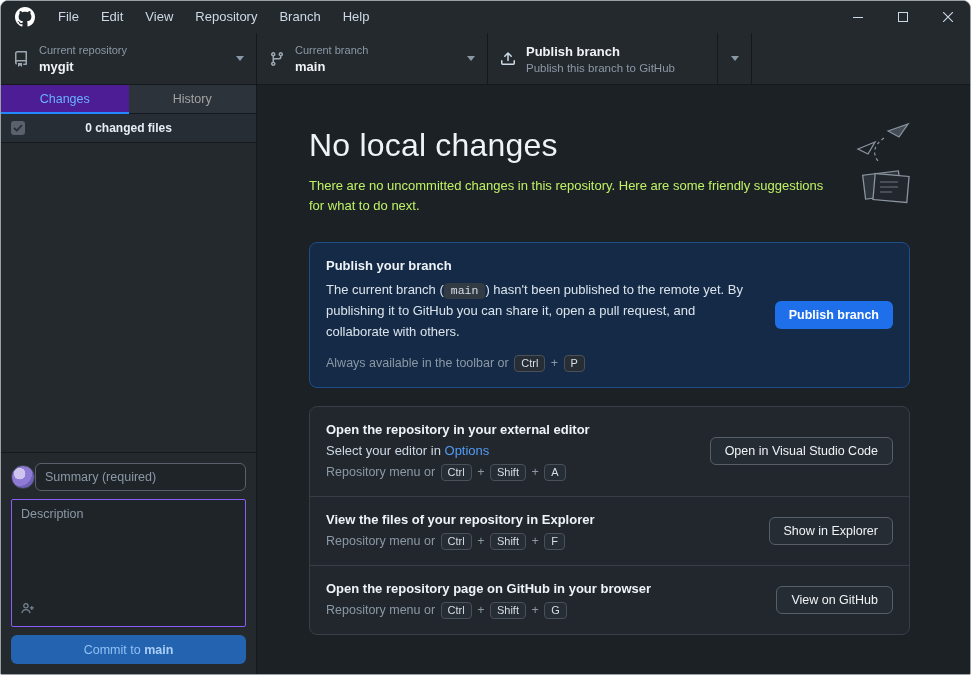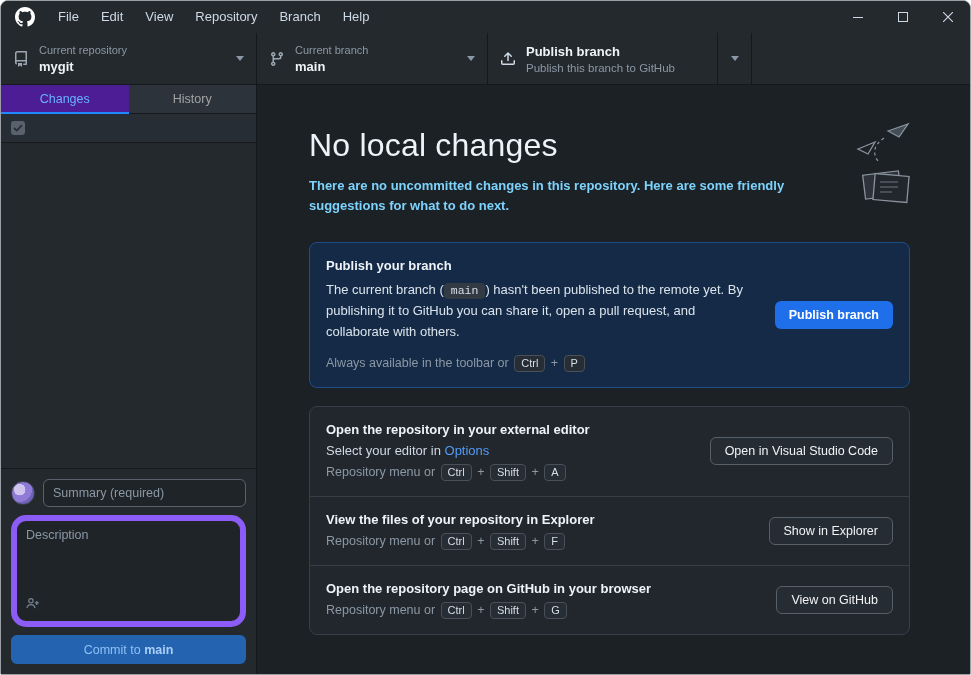--- a/index.html
+++ b/index.html
@@ -36,38 +36,38 @@
   .tabs { display:flex; height:29px; flex-shrink:0; }
   .tab { flex:1; display:flex; align-items:center; justify-content:center; font-size:12.5px;
          background:#2d333b; color:#a3a3a3; border-bottom:1px solid #15191d; cursor:default; }
   .tab.active { background:#4c1d95; color:#69b2ff; border-bottom:2px solid #2188ff; }
   .changed-row { height:29px; display:flex; align-items:center; padding:0 10px; background:#272d34;
                  border-bottom:1px solid #15191d; flex-shrink:0; }
   .checkbox { width:14px; height:14px; border-radius:3px; background:#59626c; display:flex; align-items:center; justify-content:center; }
   .changed-label { flex:1; text-align:center; font-size:12px; font-weight:bold; color:#e6edf3; padding-right:14px; }
   .file-list { flex:1; background:#24292e; }
   .commit-area { padding:10px; border-top:1px solid #15191d; flex-shrink:0; }
-  .summary-row { display:flex; align-items:center; gap:8px; margin-bottom:8px; }
+  .summary-row { display:flex; align-items:center; margin-bottom:8px; }
   .avatar { width:24px; height:24px; border-radius:50%; flex-shrink:0;
             background: radial-gradient(circle at 35% 35%, #cfc4ee 0 28%, #8f7ad6 29% 60%, #6e61b8 61%); border:1px solid #3a4149; }
   .summary-input { flex:1; height:28px; background:#1f2428; border:1px solid #59626c; border-radius:6px;
                    color:#cdd9e5; font-size:12.5px; padding:0 9px; font-family:"Liberation Sans", sans-serif; outline:none; }
   .summary-input::placeholder { color:#8b98a5; }
-  .desc-box { height:112px; background:#1f2428; border:6px solid #8b5cf6; border-radius:15px; position:relative; margin-bottom:8px; }
+  .desc-box { height:128px; background:#1f2428; border:1px solid #8b5cf6; border-radius:2px; position:relative; margin-bottom:8px; }
   .desc-box textarea { width:100%; height:76px; background:transparent; border:none; resize:none; outline:none;
                        color:#cdd9e5; font-size:12.5px; padding:7px 9px; font-family:"Liberation Sans", sans-serif; }
   .desc-box textarea::placeholder { color:#8b98a5; }
   .coauthor { position:absolute; left:8px; bottom:6px; }
   .commit-btn { width:100%; height:29px; background:#2463b0; border:none; border-radius:6px;
                 color:#8fc0f5; font-size:12.5px; font-family:"Liberation Sans", sans-serif; cursor:default; }
   .commit-btn b { color:#a9cff7; }
   
   .main { flex:1; background:#1c2126; padding:42px 60px 0 52px; position:relative; overflow:hidden; }
   .page-title { font-size:32px; font-weight:400; color:#eef3f8; margin-bottom:12px; letter-spacing:0.2px; }
-  .page-subtitle { font-size:13px; color:#7dd3fc; line-height:1.55; max-width:530px;font-weight:bold; }
+  .page-subtitle { font-size:13px; color:#bef264; line-height:1.55; max-width:530px; }
   .illustration { position:absolute; top:36px; right:48px; }
   .publish-panel { margin-top:26px; background:#142a46; border:1px solid #1f4e87; border-radius:8px;
                    padding:15px 16px; display:flex; align-items:center; }
   .panel-text { flex:1; padding-right:18px; }
   .panel-title { font-size:13px; font-weight:bold; color:#eef3f8; margin-bottom:7px; }
   .panel-body { font-size:13px; color:#dbe4ec; line-height:1.6; max-width:455px; }
   .panel-hint { margin-top:12px; font-size:12.5px; color:#8b98a5; }
   .btn-primary { background:#1f6feb; color:#ffffff; border:none; border-radius:6px; padding:7px 14px;
                  font-size:12.5px; font-weight:bold; font-family:"Liberation Sans", sans-serif; white-space:nowrap; cursor:default; }
   .suggestions { margin-top:18px; background:#22272d; border:1px solid #373e47; border-radius:8px; }
@@ -172,20 +172,21 @@
       <div class="tabs">
         <div class="tab active">Changes</div>
         <div class="tab">History</div>
       </div>
       <div class="changed-row">
         <span class="checkbox">
           <svg width="10" height="8" viewBox="0 0 10 8">
               <path d="M1 4 L3.8 6.6 L9 1" stroke="#272d34" stroke-width="1.8" fill="none"></path>
             </svg>
         </span>
+        <span class="changed-label">0 changed files</span>
       </div>
       <div class="file-list"></div>
       <div class="commit-area">
         <div class="summary-row">
           <span class="avatar"></span>
           <input class="summary-input" type="text" placeholder="Summary (required)" style="">
         </div>
         <div class="desc-box">
           <textarea placeholder="Description" style=""></textarea>
           <span class="coauthor">

